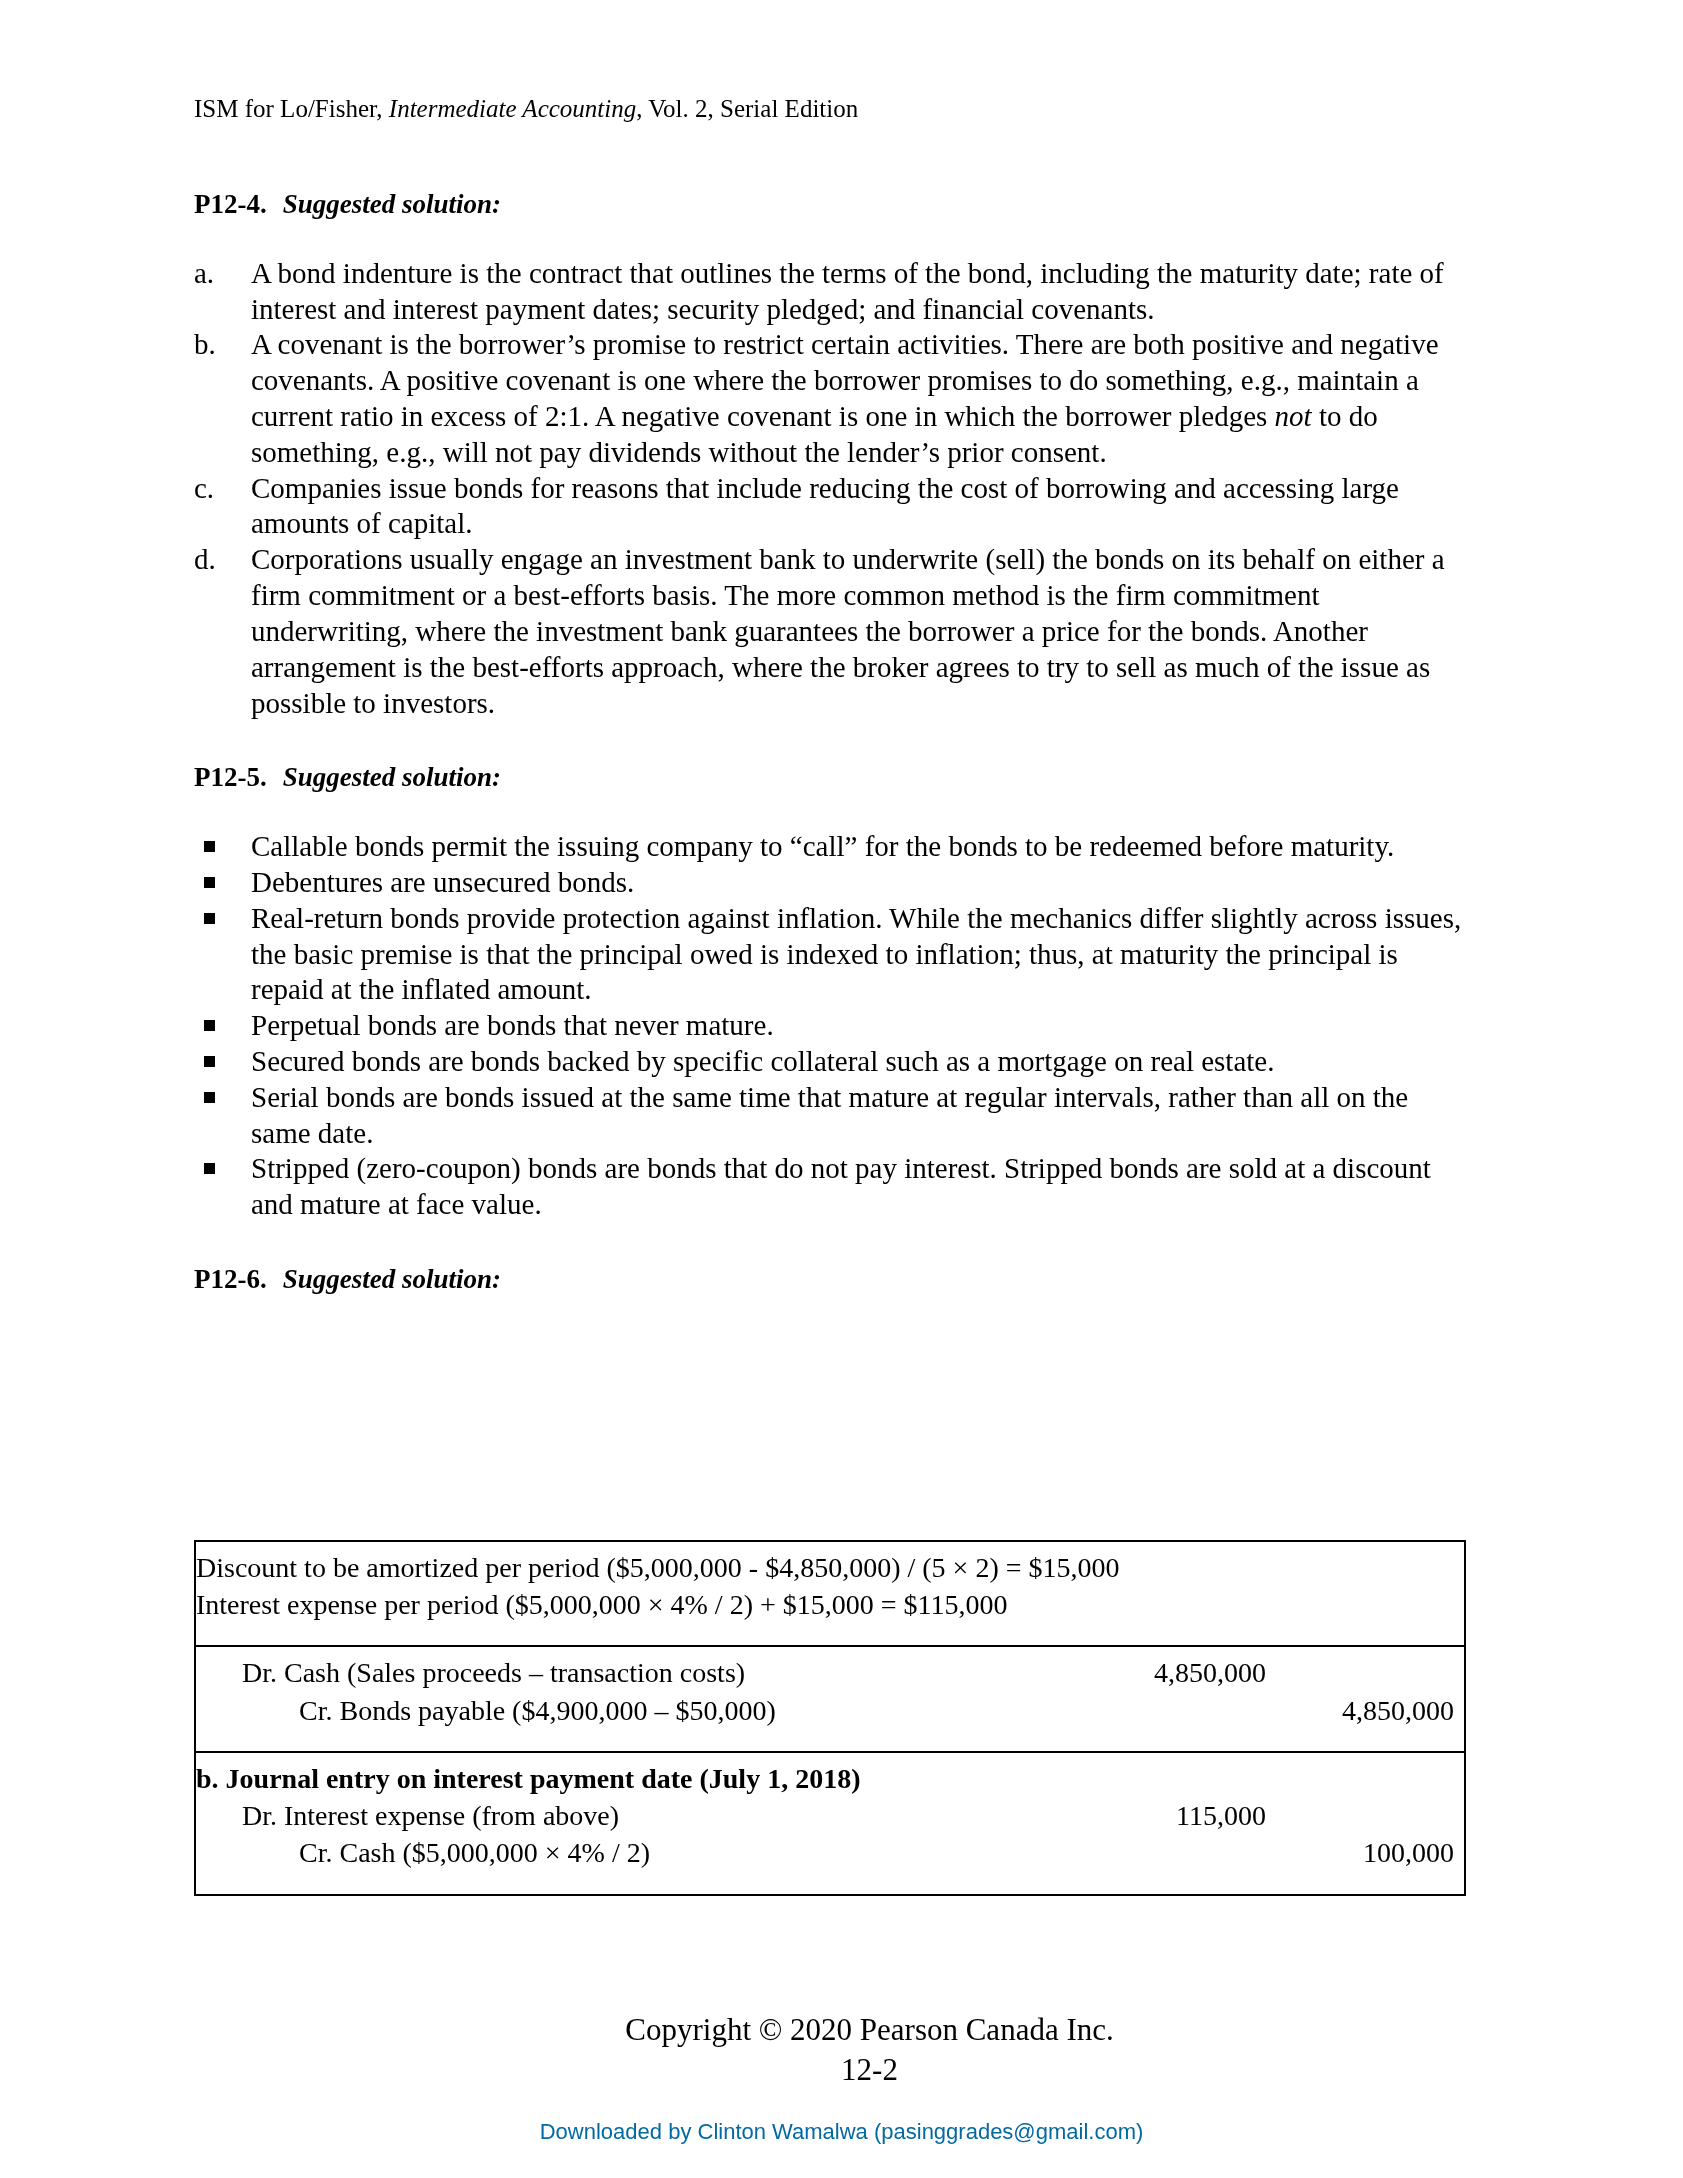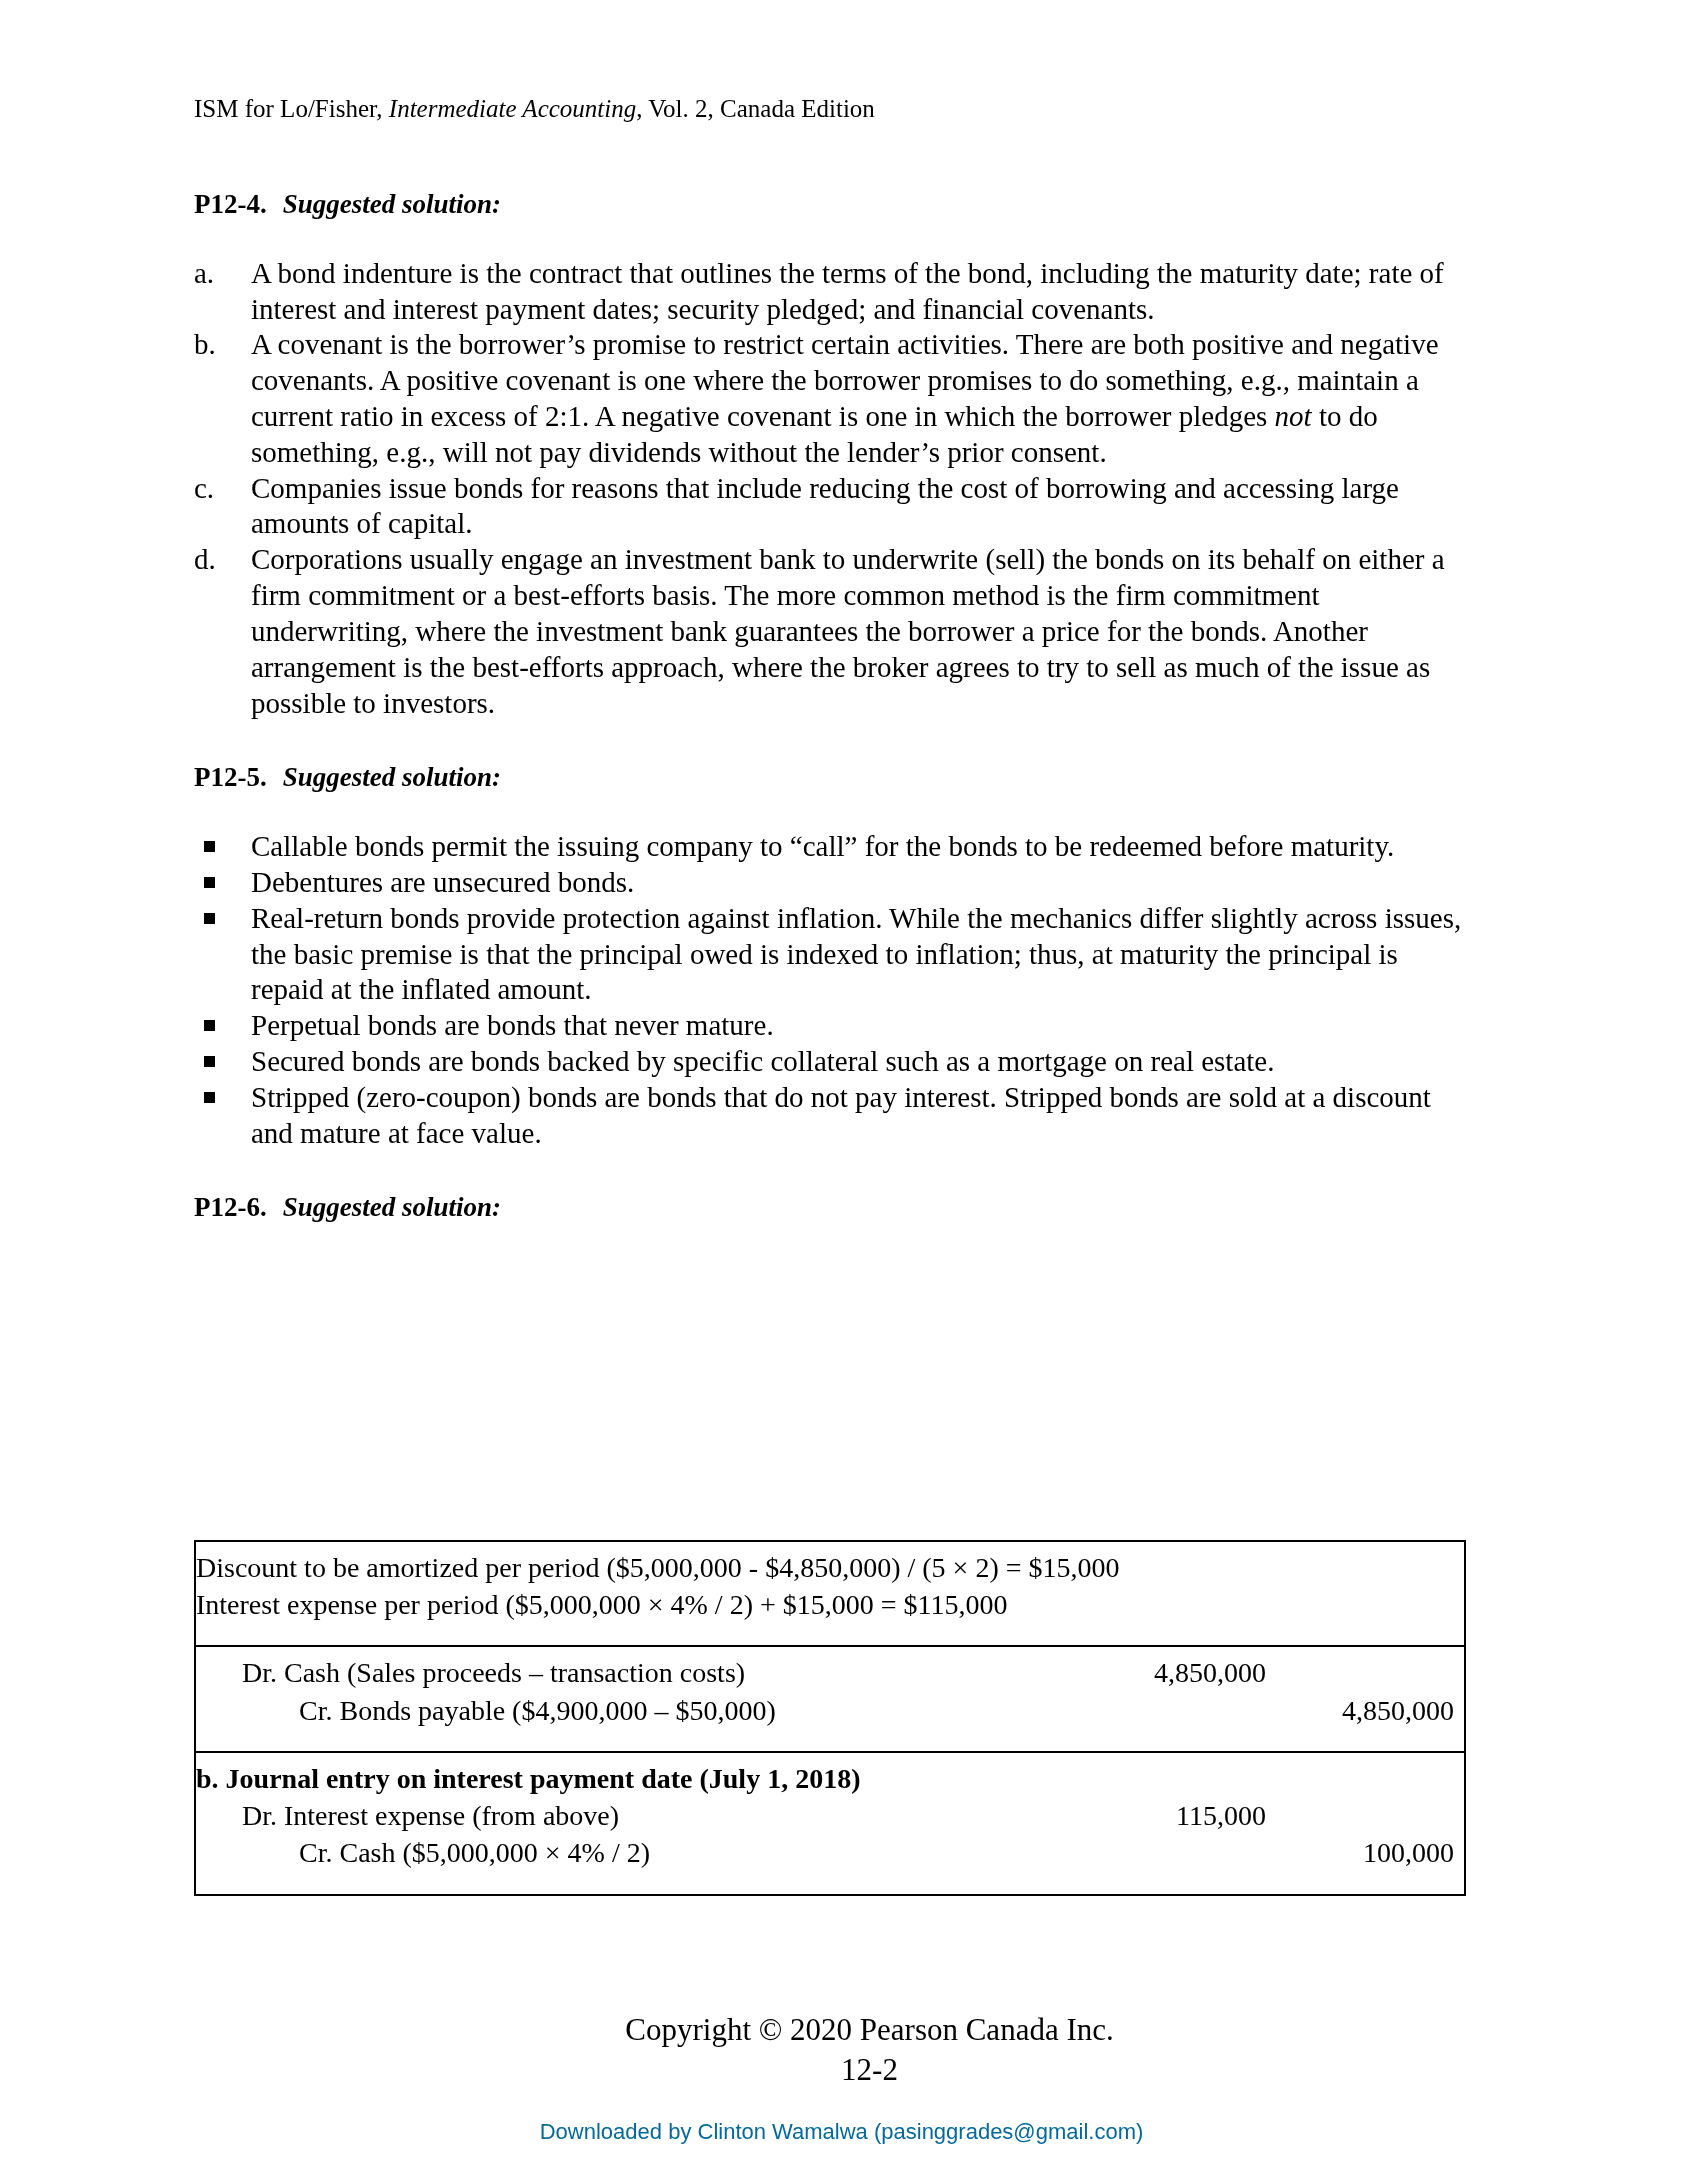--- a/index.html
+++ b/index.html
@@ -140,21 +140,21 @@
     color: #0369a1;
     font-family: "Liberation Sans", "DejaVu Sans", sans-serif;
   }
 </style>
 </head>
 <body>
 
 <div class="page">
 
   <div class="running-head">
-    <span>ISM for Lo/Fisher, </span><span class="ital">Intermediate Accounting</span><span>, Vol. 2, Canada Edition</span>
+    <span>ISM for Lo/Fisher, </span><span class="ital">Intermediate Accounting</span><span>, Vol. 2, Serial Edition</span>
   </div>
 
   <div class="content">
 
     <div class="prob-head">
       <span class="num">P12-4.</span><span class="ttl">Suggested solution:</span>
     </div>
     <div class="spacer-md"></div>
 
     <ol class="alpha">
@@ -201,20 +201,24 @@
       <li>
         <span class="marker"><span class="sqglyph"></span></span>
         <span class="txt">Perpetual bonds are bonds that never mature.</span>
       </li>
       <li>
         <span class="marker"><span class="sqglyph"></span></span>
         <span class="txt">Secured bonds are bonds backed by specific collateral such as a mortgage on real estate.</span>
       </li>
       <li>
         <span class="marker"><span class="sqglyph"></span></span>
+        <span class="txt">Serial bonds are bonds issued at the same time that mature at regular intervals, rather than all on the same date.</span>
+      </li>
+      <li>
+        <span class="marker"><span class="sqglyph"></span></span>
         <span class="txt">Stripped (zero-coupon) bonds are bonds that do not pay interest. Stripped bonds are sold at a discount and mature at face value.</span>
       </li>
     </ul>
 
     <div class="spacer-lg"></div>
 
     <div class="prob-head">
       <span class="num">P12-6.</span><span class="ttl">Suggested solution:</span>
     </div>
 

